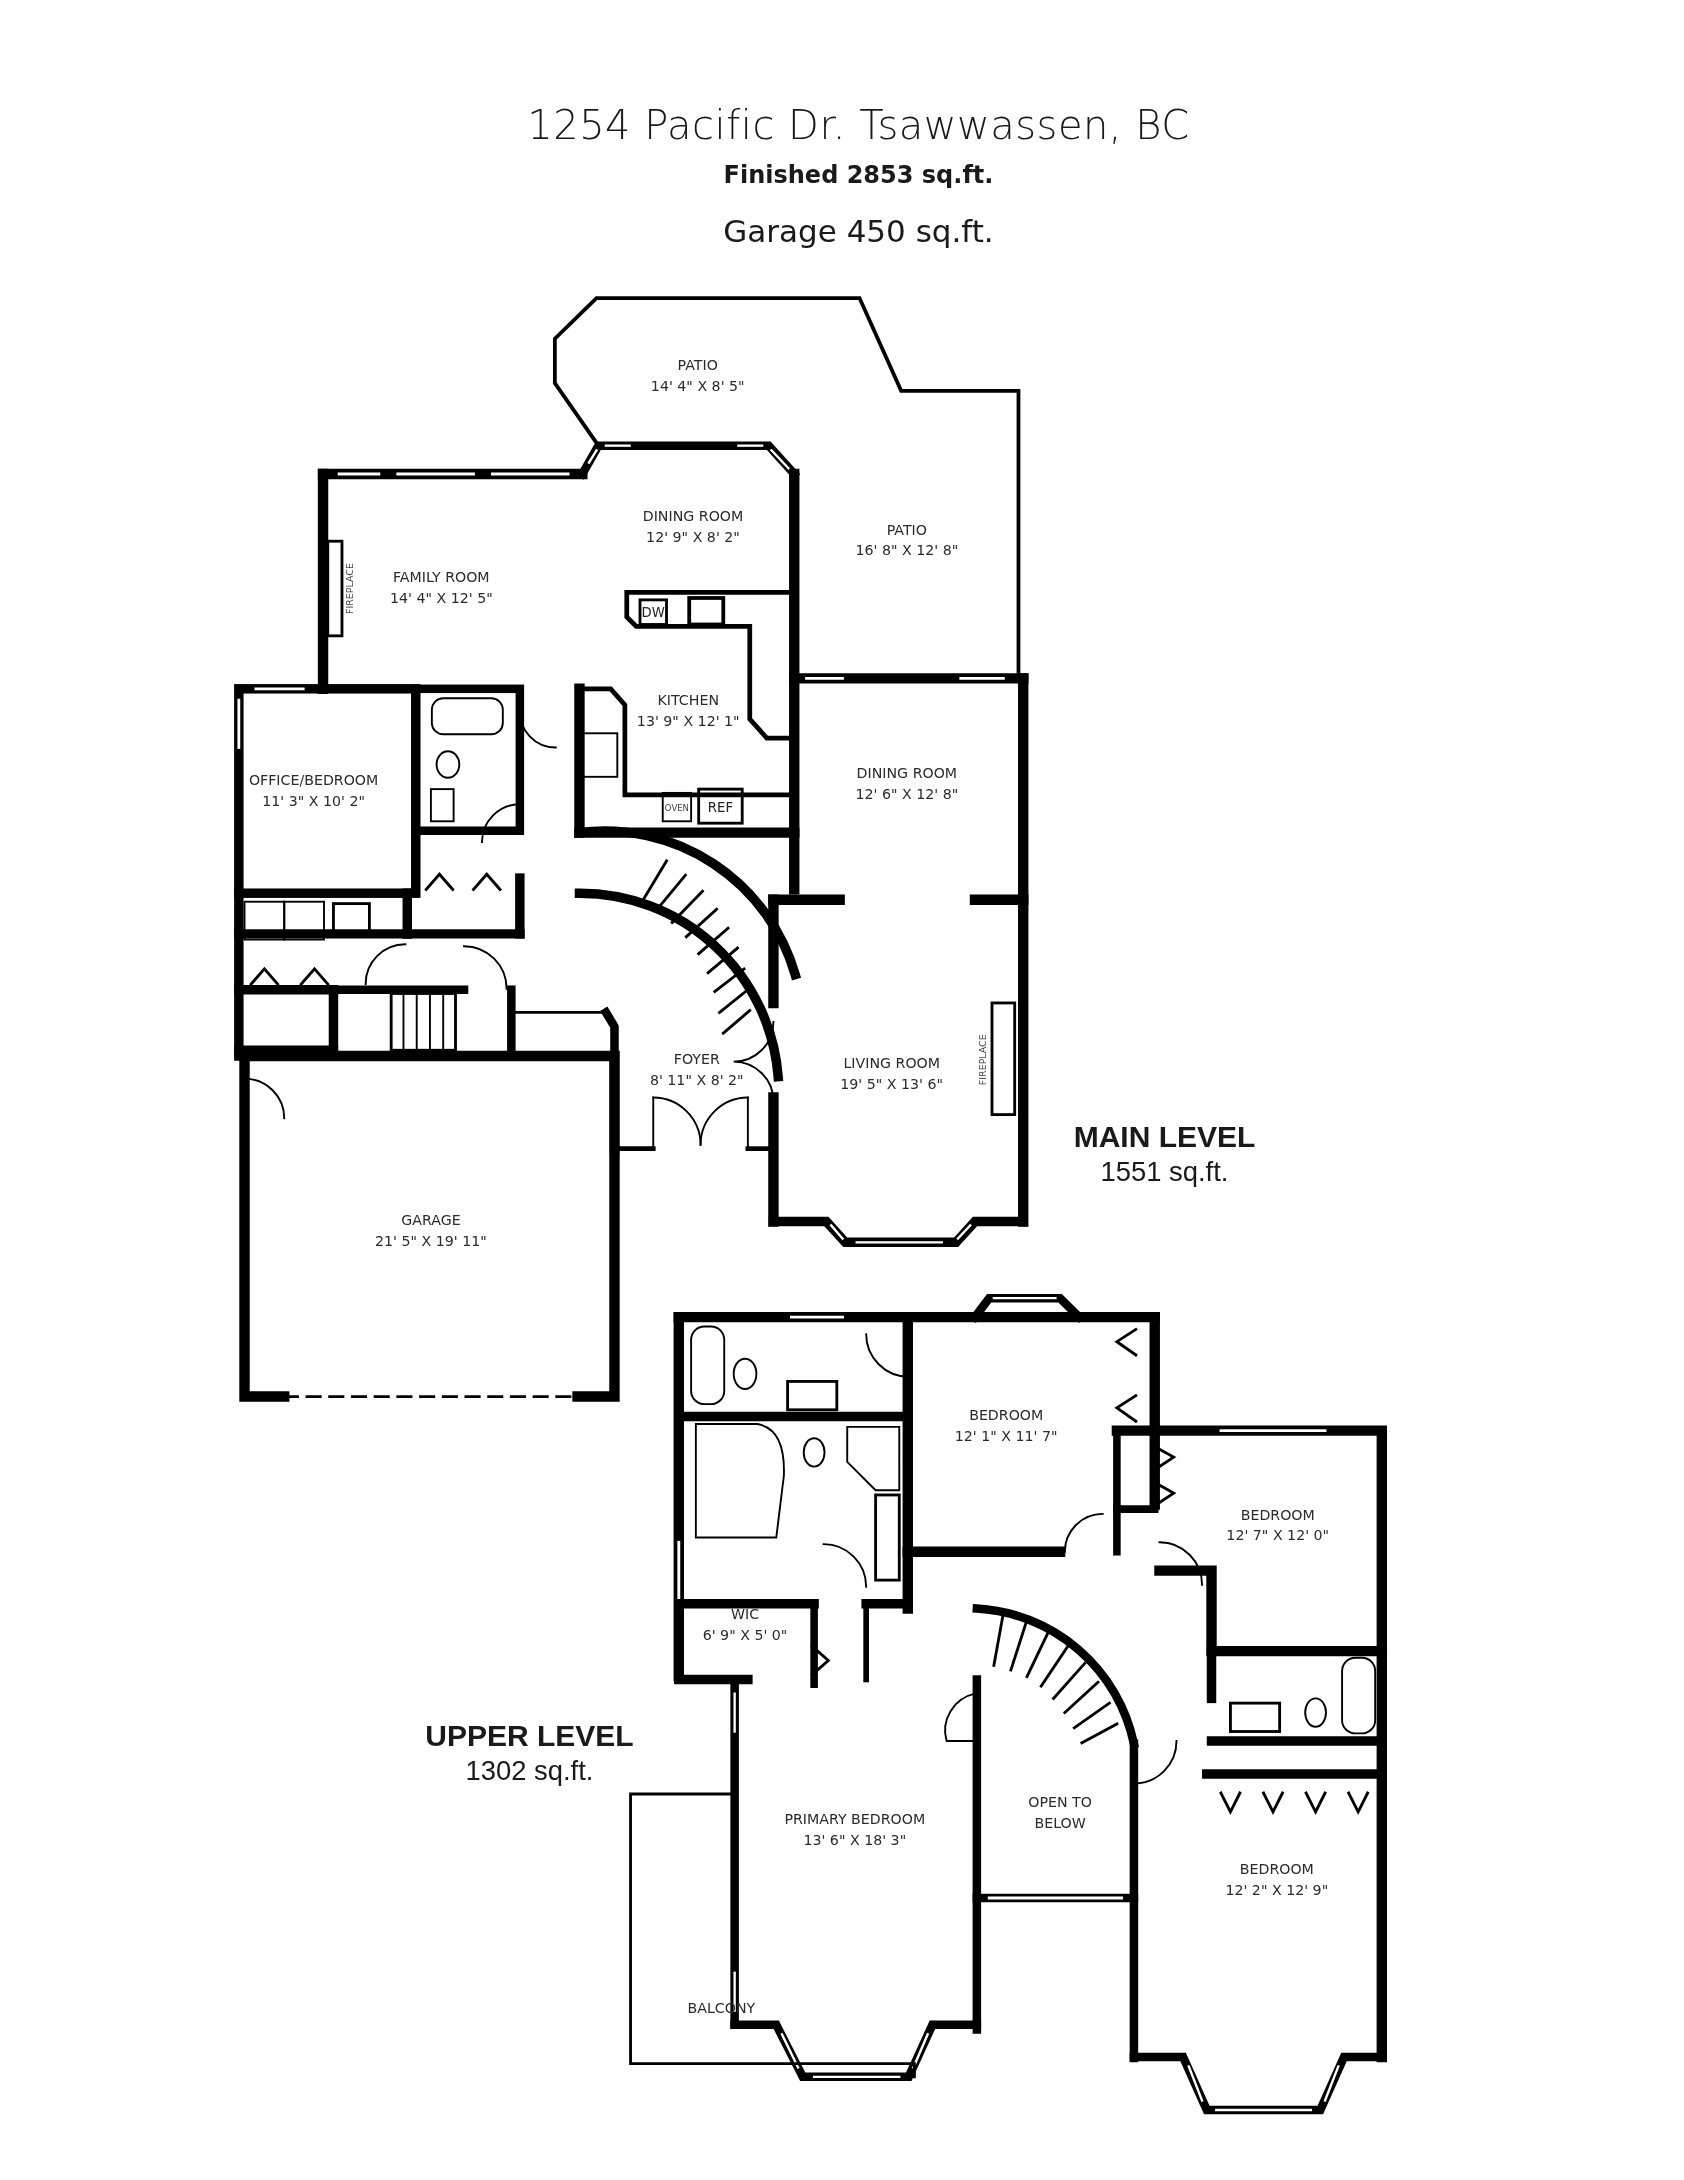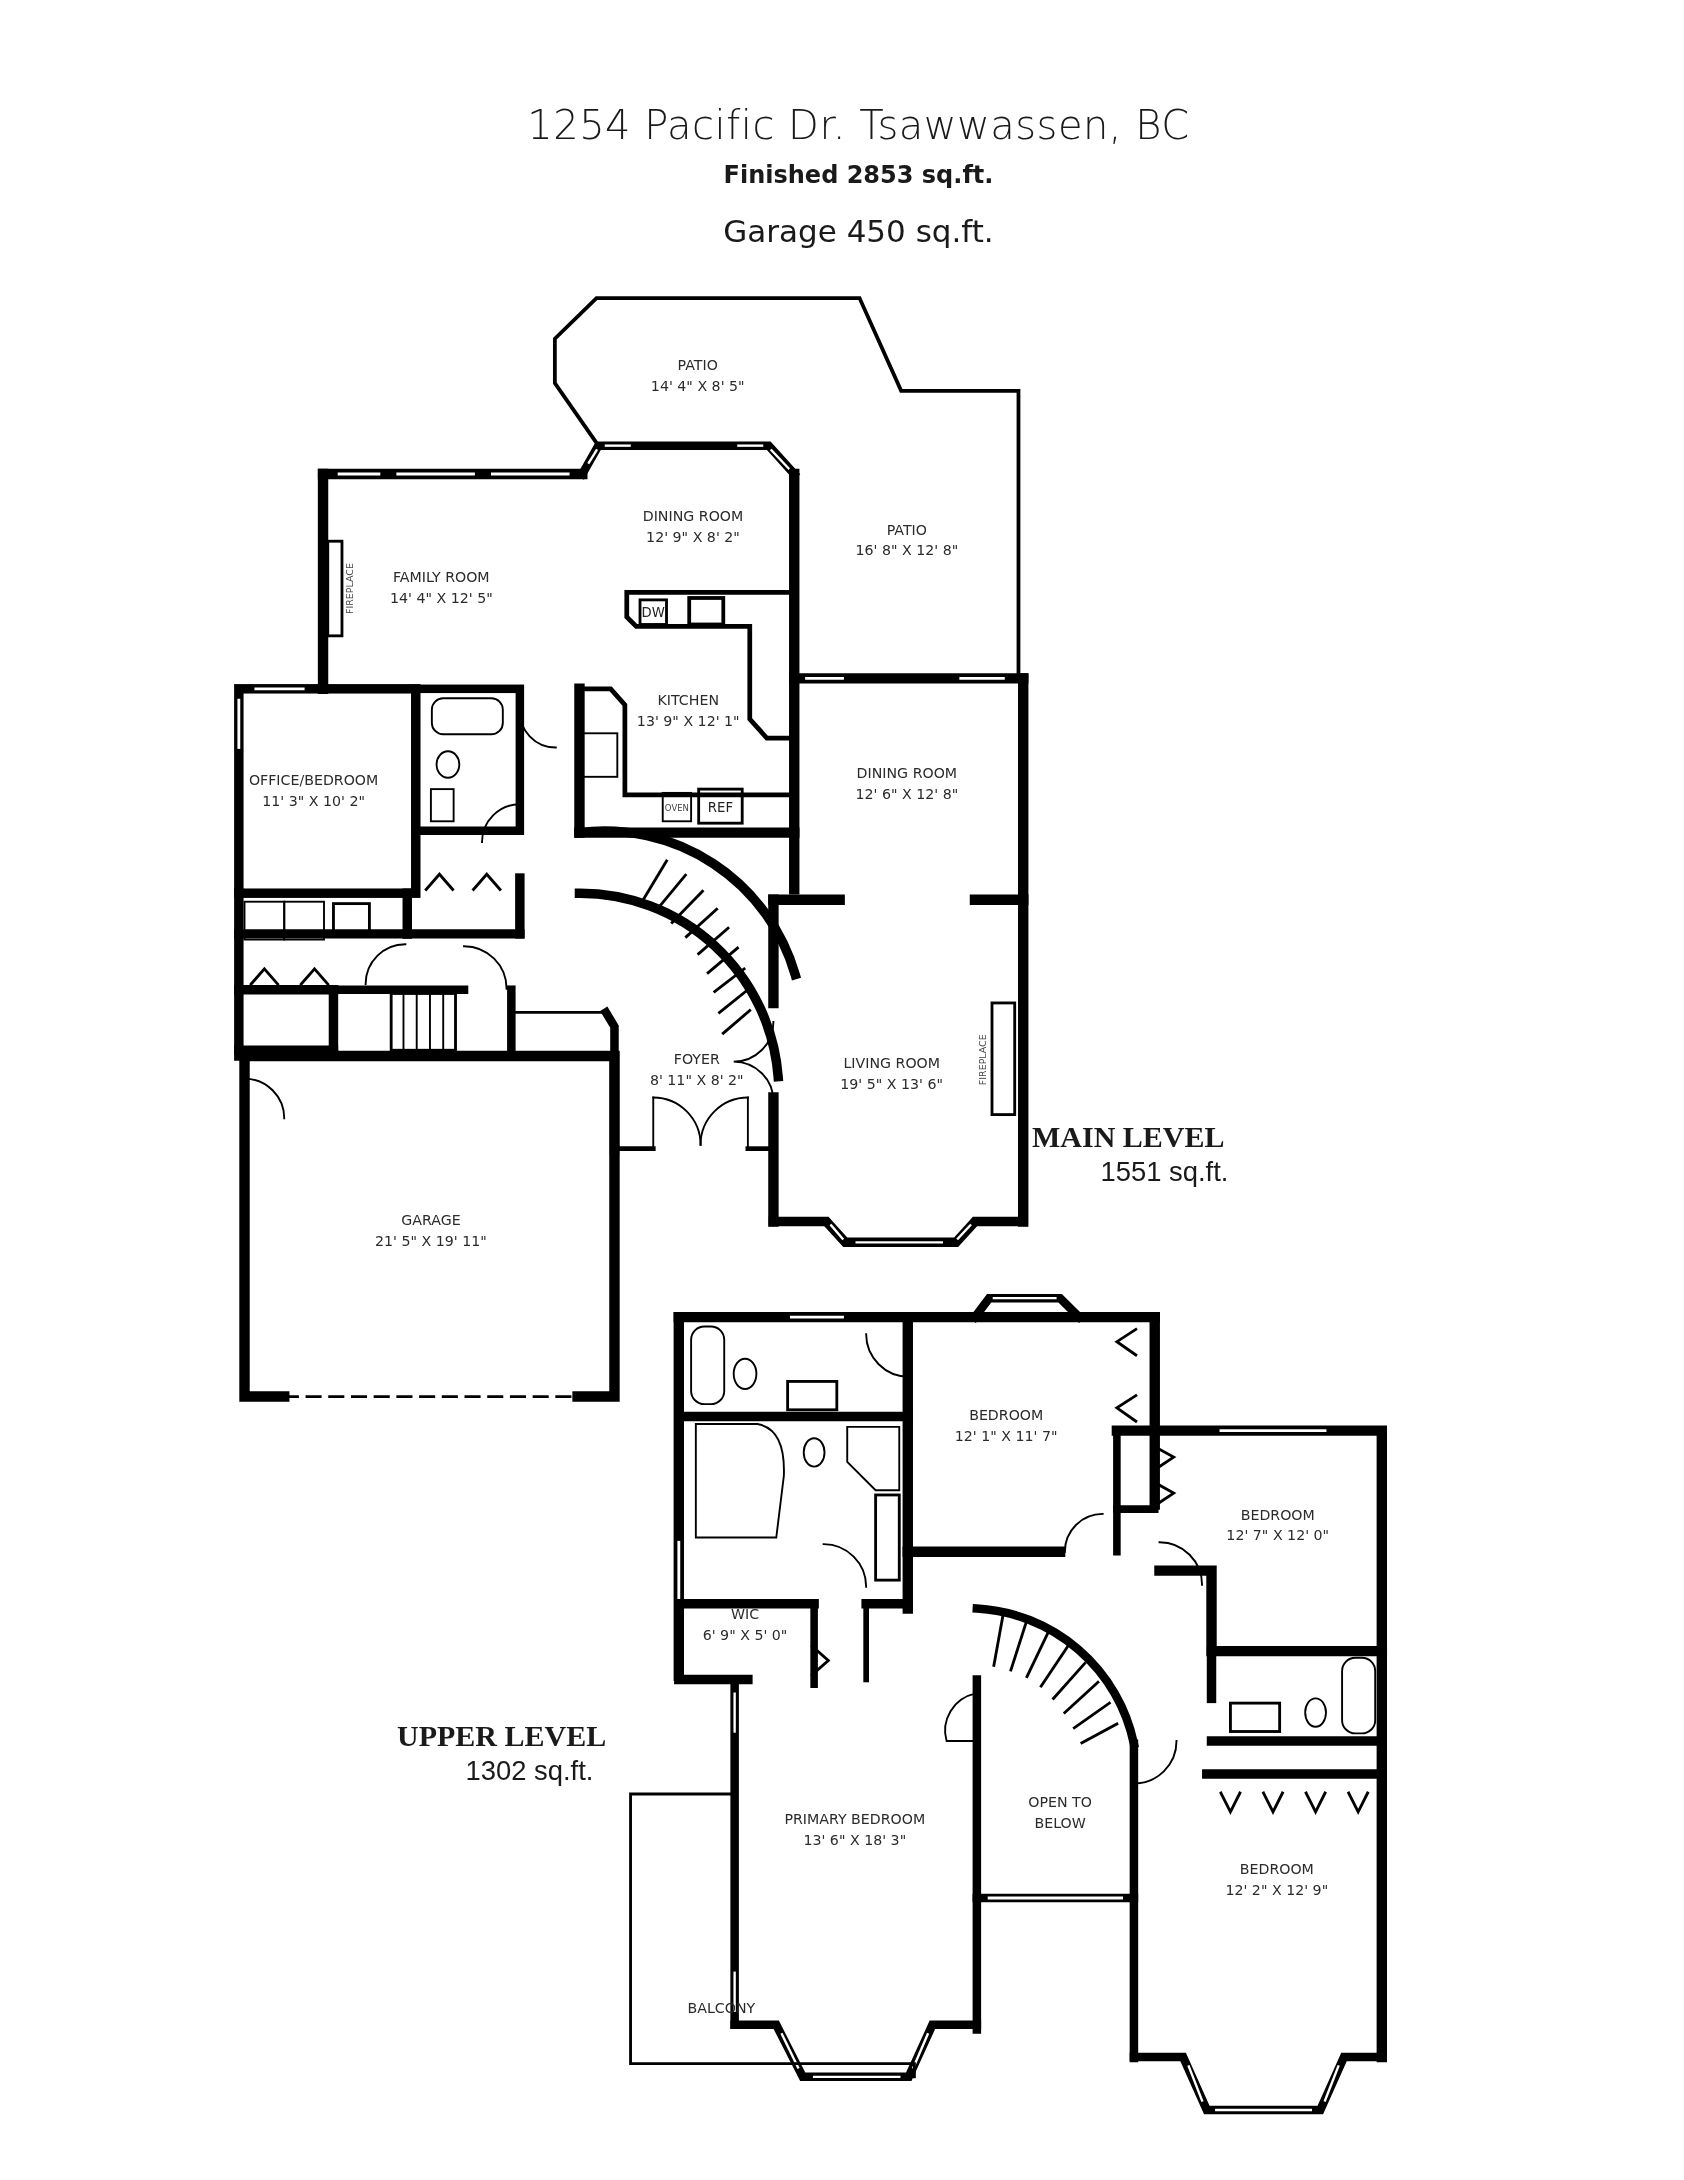--- a/index.html
+++ b/index.html
@@ -7,21 +7,21 @@
   .header { position: absolute; left: 16px; width: 1685px; text-align: center; }
   .h-address { top: 102px; font-size: 40px; font-weight: 300; letter-spacing: 0.5px; font-family: "DejaVu Sans", sans-serif; }
   .h-finished { top: 161px; font-size: 24px; font-weight: bold; font-family: "DejaVu Sans", sans-serif; }
   .h-garage { top: 213px; font-size: 31px; font-weight: normal; font-family: "DejaVu Sans", sans-serif; text-align: center; }
   svg.plan { position: absolute; left: 0; top: 0; }
   .room-label { font-family: "DejaVu Sans", sans-serif; font-size: 15px; fill: #2b2b2b; text-anchor: middle; }
   .room-dim { font-family: "DejaVu Sans", sans-serif; font-size: 15px; fill: #2b2b2b; text-anchor: middle; }
   .fixture-label { font-family: "DejaVu Sans", sans-serif; font-size: 14px; fill: #222; text-anchor: middle; }
   .small-label { font-family: "DejaVu Sans", sans-serif; font-size: 9px; fill: #444; text-anchor: middle; }
   .vert-label { font-family: "DejaVu Sans", sans-serif; font-size: 10px; fill: #444; text-anchor: middle; }
-  .level-title { position: absolute; font-family: Liberation Serif, serif; font-weight: bold; font-size: 30px; text-align: left; }
+  .level-title { position: absolute; font-family: Liberation Sans, sans-serif; font-weight: bold; font-size: 30px; text-align: center; }
   .level-area { position: absolute; font-family: "Liberation Sans", sans-serif; font-size: 27.4px; text-align: center; }
   .footer { position: absolute; left: 38px; width: 1609px; top: 2090px; text-align: center; font-family: "Liberation Sans", sans-serif; font-size: 24px; line-height: 31px; letter-spacing: -0.4px; }
 </style>
 </head>
 <body>
 
 <div class="header h-address">1254 Pacific Dr. Tsawwassen, BC</div>
 <div class="header h-finished">Finished  2853 sq.ft.</div>
 <div class="header h-garage">Garage 450 sq.ft.</div>
 

